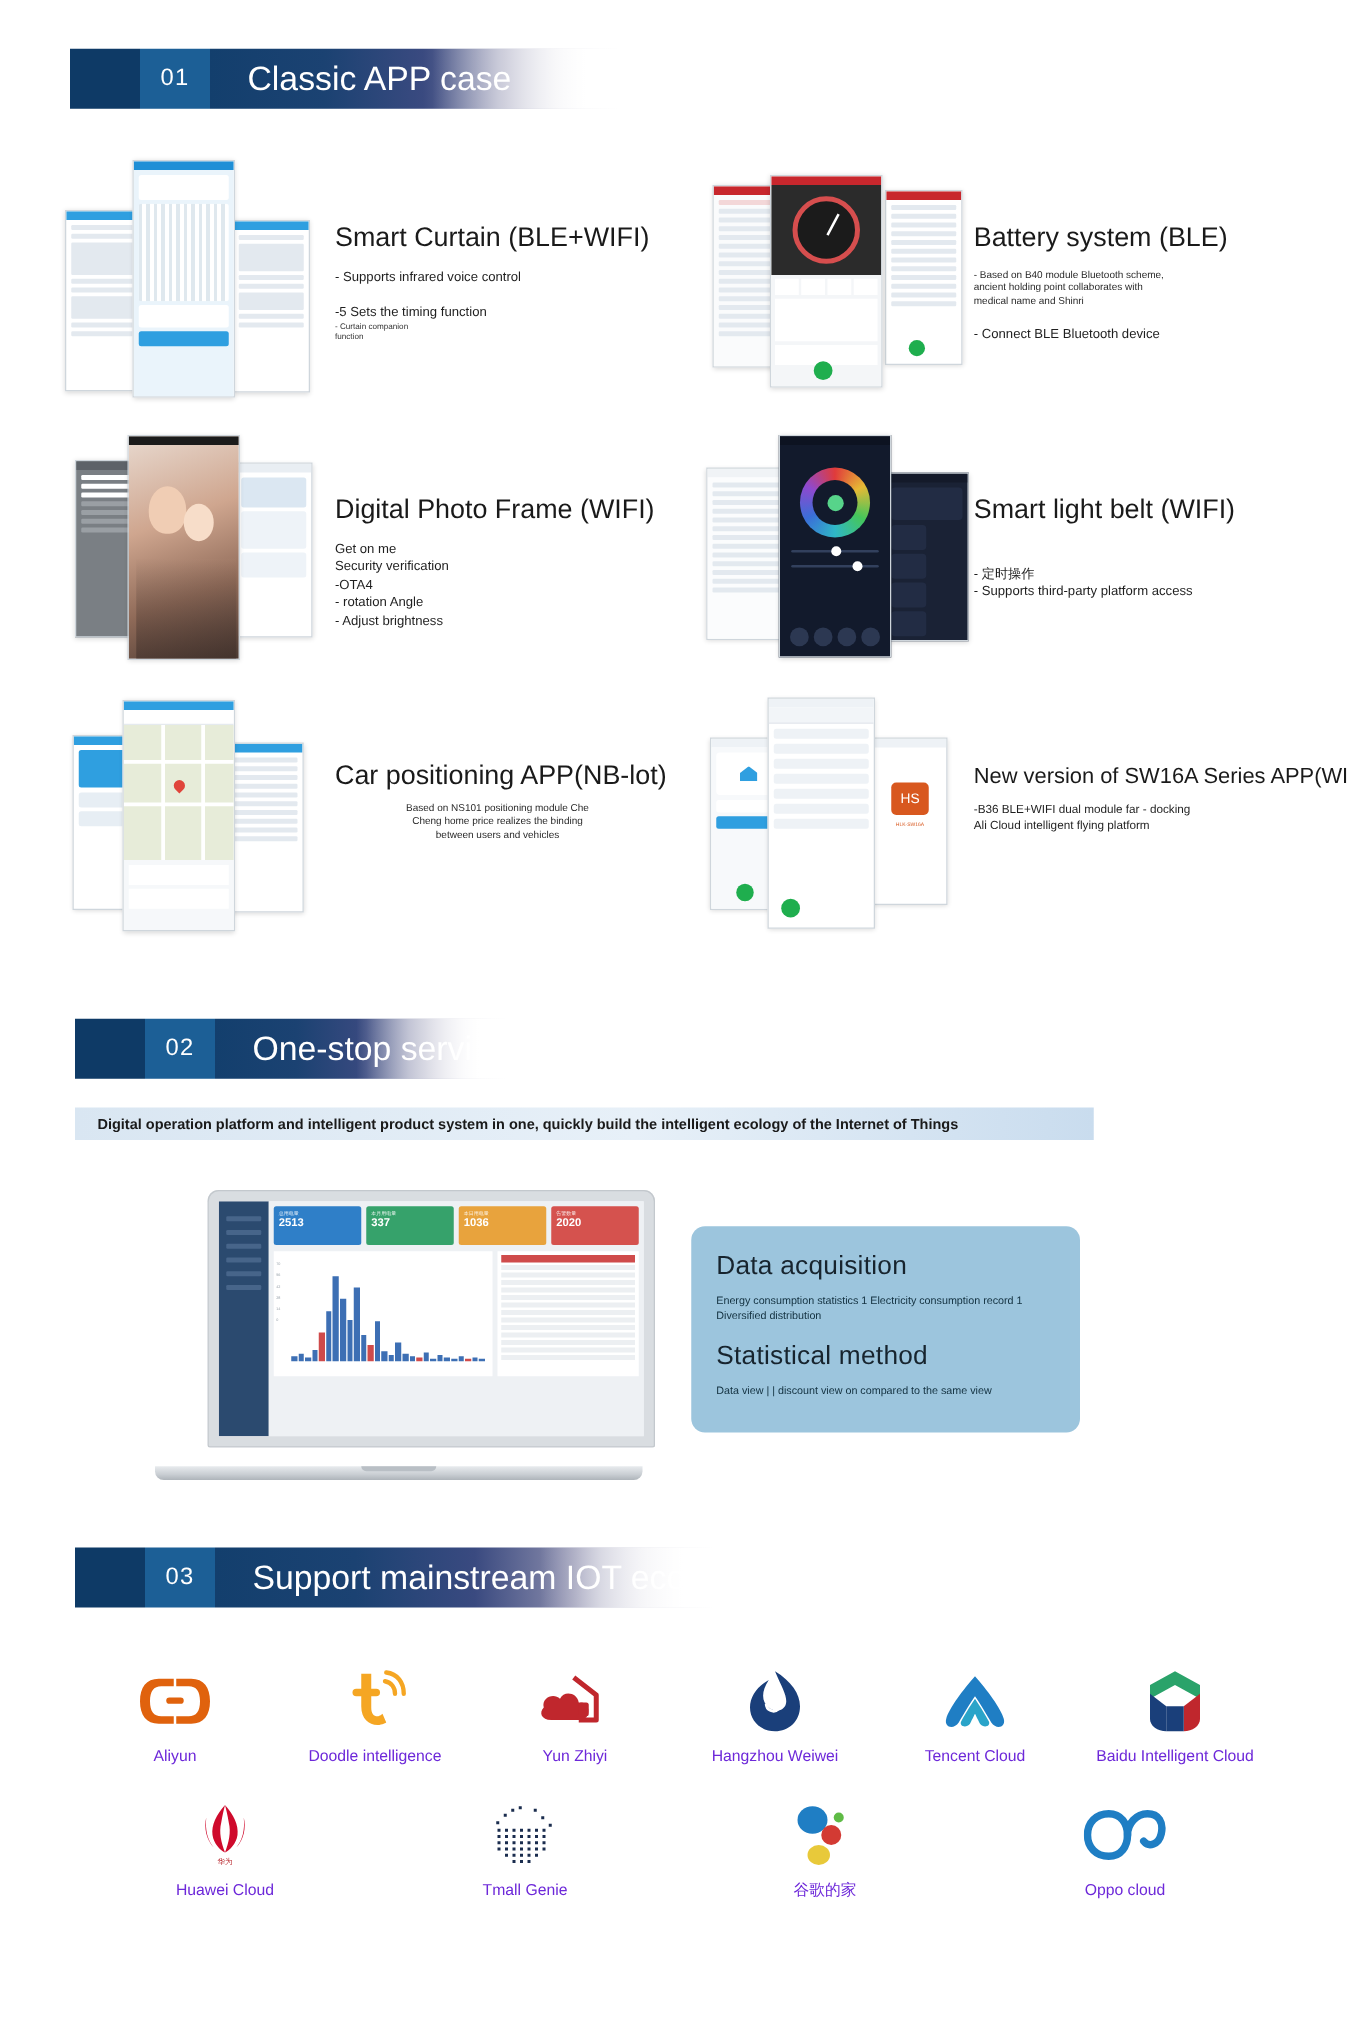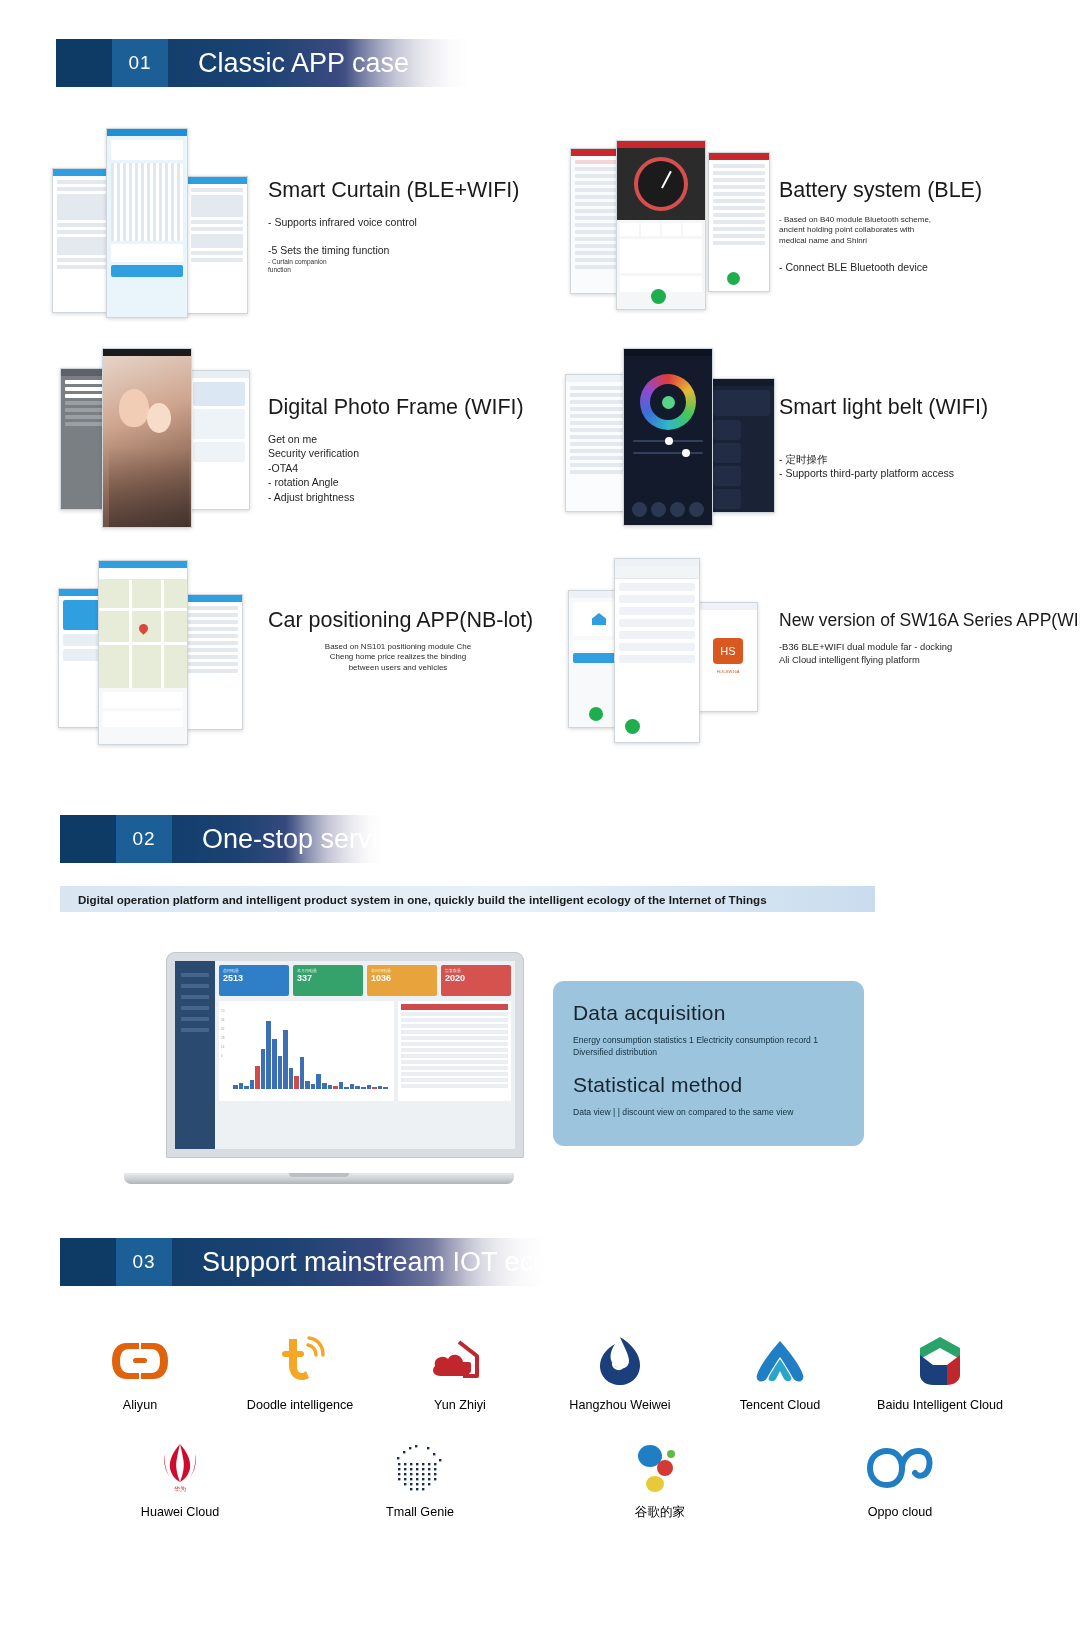--- a/index.html
+++ b/index.html
@@ -97,21 +97,21 @@
     background:linear-gradient(90deg,#d9e6f2 0%,#e7f0f8 55%,#c9dcee 100%);
     display:flex; align-items:center; }
   #subtitle span { font-size:11.6px; color:#1a1a1a; padding-left:18px; white-space:nowrap; font-weight:600; }
 
   
   .logo-grid { position:absolute; left:60px; width:960px; display:flex; }
   #logos1 { top:1330px; }
   #logos2 { top:1437px; }
   .logo-cell { flex:1; display:flex; flex-direction:column; align-items:center; }
   .logo-mark { height:62px; display:flex; align-items:center; justify-content:center; }
-  .logo-label { margin-top:6px; font-size:12.6px; color:#000000; text-align:center; line-height:1.25; white-space:nowrap; }
+  .logo-label { margin-top:6px; font-size:12.6px; color:#6d28d9; text-align:center; line-height:1.25; white-space:nowrap; }
   .logo-label.wrap { white-space:normal; width:96px; }
   .hw-sub { font-size:6px; color:#b8252b; margin-top:1px; }
 </style>
 </head>
 <body>
 
 <div class="banner" id="banner1">
   <div class="num-pad"></div>
   <div class="num-box">01</div>
   <div class="title-wrap">
@@ -404,21 +404,21 @@
     <div class="bar" style="background:#eef2f6"></div>
     <div style="padding:4px;background:#f7f9fb;height:100%;">
       <div style="height:34px;background:#fff;border-radius:3px;margin-bottom:4px;display:flex;align-items:center;justify-content:center;">
         <div style="width:14px;height:12px;background:#2f9fe0;clip-path:polygon(50% 0,100% 45%,100% 100%,0 100%,0 45%);"></div>
       </div>
       <div style="height:10px;background:#fff;border-radius:2px;margin-bottom:3px;"></div>
       <div style="height:10px;background:#2f9fe0;border-radius:2px;"></div>
     </div>
     <div style="position:absolute;left:20px;bottom:6px;width:14px;height:14px;border-radius:50%;background:#1fae4e;"></div>
   </div>
-  <div class="ph" style="left:130px; top:44px; width:60px; height:110px;">
+  <div class="ph" style="left:130px; top:32px; width:60px; height:134px;">
     <div class="bar" style="background:#eef2f6"></div>
     <div style="padding:6px;display:flex;flex-direction:column;align-items:center;">
       <div style="width:30px;height:26px;margin-top:22px;background:#d8581f;border-radius:4px;display:flex;align-items:center;justify-content:center;color:#fff;font-size:11px;">HS</div>
       <div style="margin-top:5px;font-size:4px;color:#d8581f;">HLK-SW16A</div>
     </div>
   </div>
   <div class="ph" style="left:46px; top:0; width:86px; height:185px; z-index:3;">
     <div class="bar" style="background:#eef2f6"></div>
     <div style="height:13px;background:#f2f5f8;border-bottom:1px solid #e3e8ed;"></div>
     <div style="padding:4px;">

